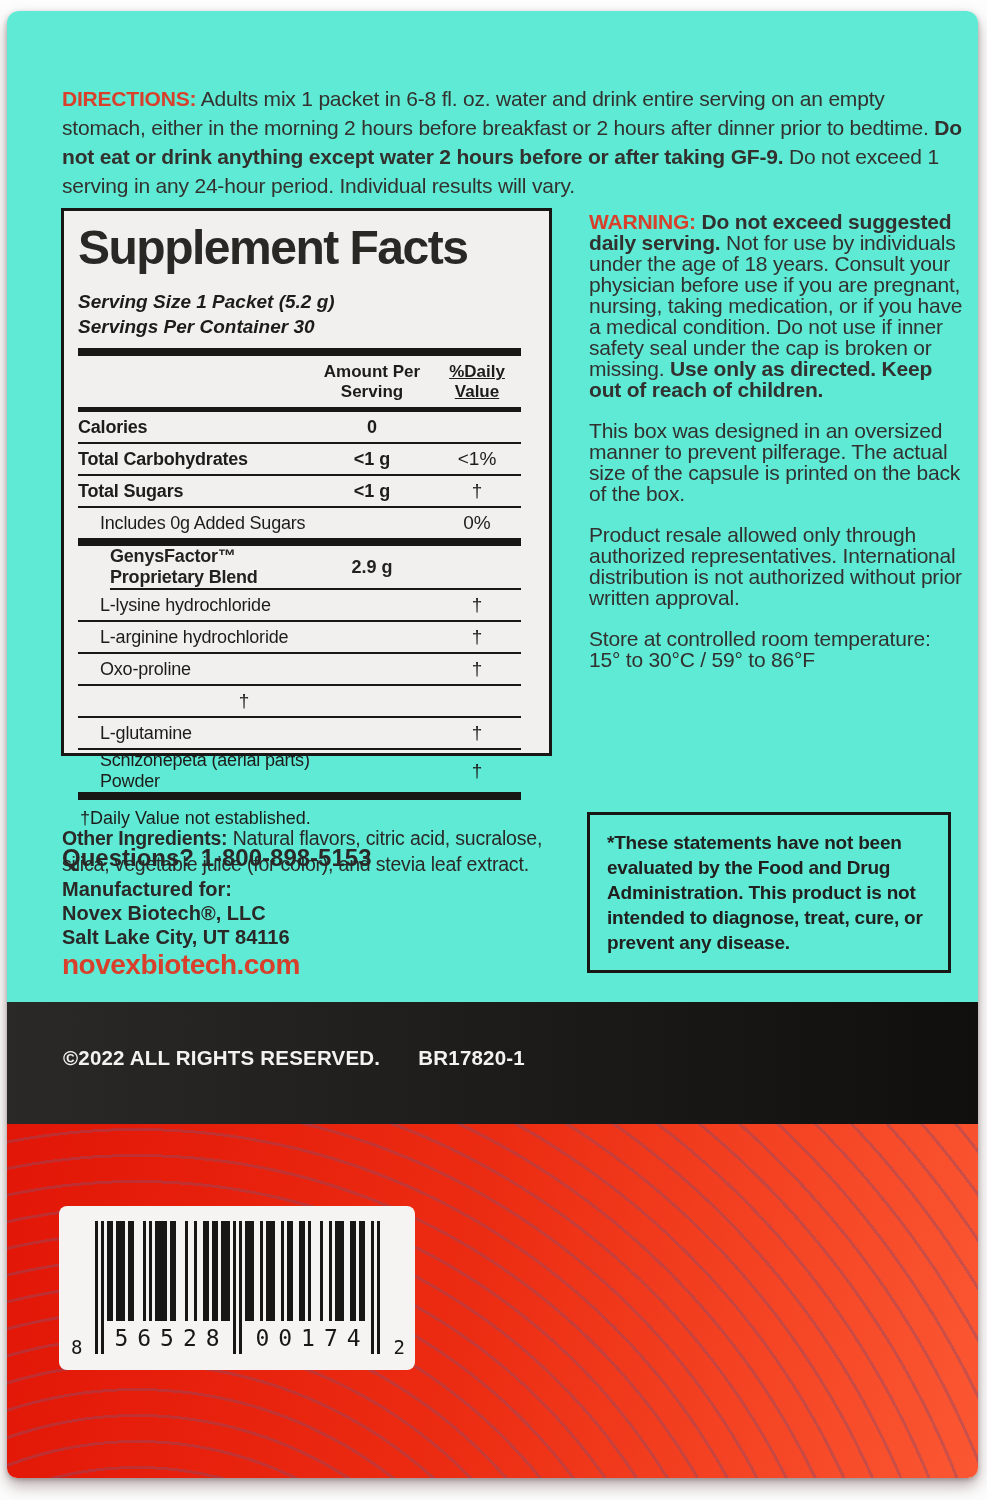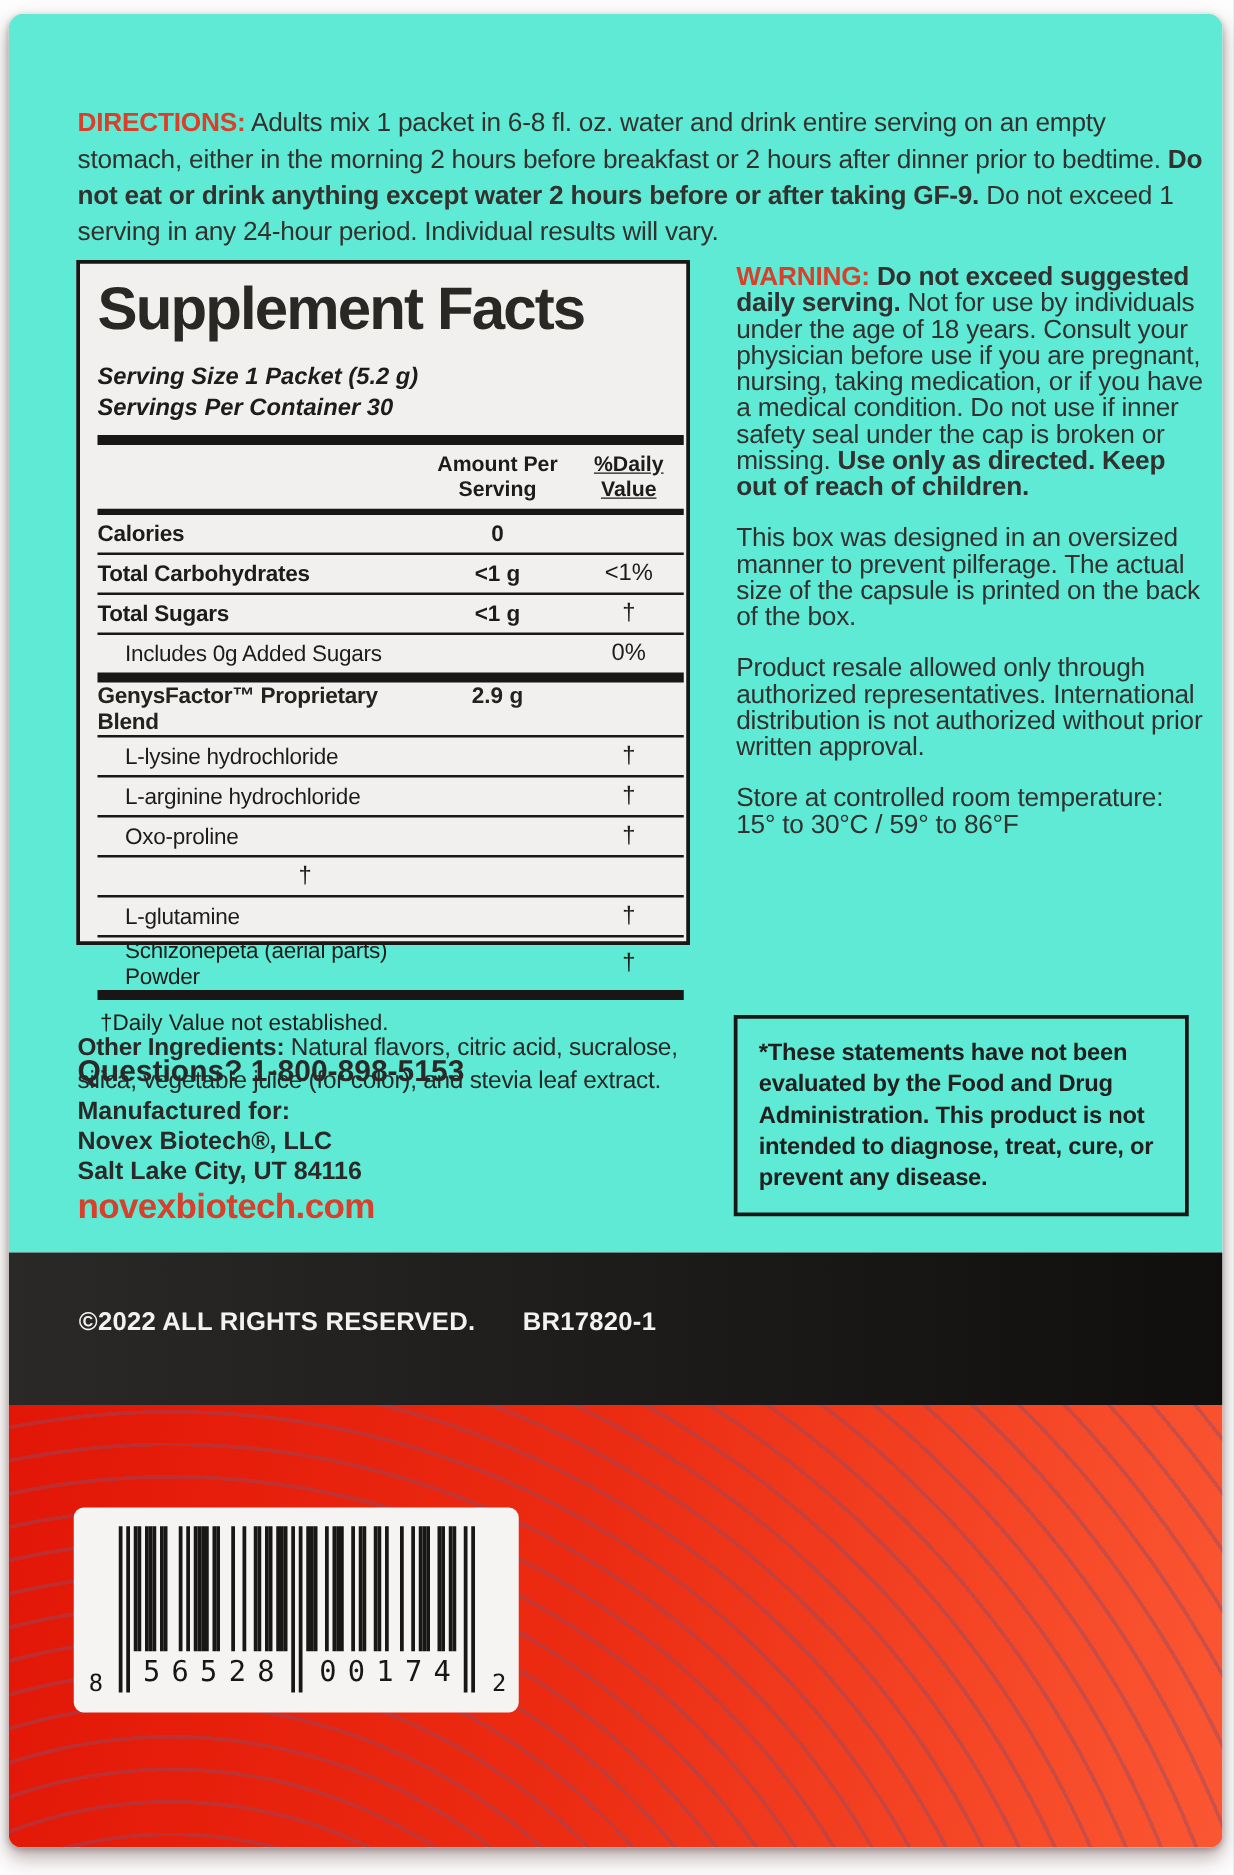--- a/index.html
+++ b/index.html
@@ -28,42 +28,42 @@
     position:absolute;left:55px;top:52px;width:902px;
     font-size:21px;line-height:29px;letter-spacing:-.2px;color:#33312e;
   }
   .b{font-weight:700;}
   .red{color:#d8402c;font-weight:700;}
 
   
   .sf-box{
     position:absolute;left:54px;top:197px;width:491px;height:548px;
     box-sizing:border-box;border:3.5px solid #181716;background:#f1f0ee;
-    padding:12px 2px 0 14px;
+    padding:12px 28px 0 14px;
   }
   .sf-title{
     font-size:48px;font-weight:700;letter-spacing:-1.5px;color:#2a2825;
     margin:0 0 16px 0;line-height:50px;
   }
   .sf-serving{font-size:19px;font-weight:700;line-height:25px;color:#1d1c1a;font-style:italic;}
   .rule8{height:8px;background:#181716;margin-top:9px;}
   .rule5{height:5px;background:#181716;}
   .sf-header{display:flex;align-items:flex-end;padding:6px 0 5px 0;}
   .sf-header .sp{flex:1;}
   .h-col{font-size:17px;font-weight:700;line-height:20px;text-align:center;color:#1d1c1a;}
   .h-amount{width:122px;}
   .h-dv{width:88px;text-decoration:underline;}
   .sf-row{display:flex;align-items:center;min-height:30px;font-size:18px;color:#1d1c1a;}
   .sf-row + .sf-row{border-top:2px solid #181716;}
   .sf-row .name{flex:1;letter-spacing:-.2px;}
   .sf-row.indent .name{padding-left:22px;}
   .sf-row .amount{width:122px;text-align:center;}
   .sf-row .dv{width:88px;text-align:center;font-size:19px;}
   .cell.b{font-weight:700;}
-  .blend-hdr{display:flex;min-height:31px;font-size:18px;border-bottom:2px solid #181716;}
+  .blend-hdr{display:flex;align-items:center;min-height:31px;font-size:18px;border-bottom:2px solid #181716;margin-left:32px;}
   .blend-hdr .name{flex:1;font-weight:700;letter-spacing:-.2px;}
   .blend-hdr .amount{width:122px;text-align:center;font-weight:700;}
   .blend-hdr .dv{width:88px;}
   .sf-footnote{font-size:18px;padding:8px 0 0 2px;color:#1d1c1a;}
 
   
   .right-col{
     position:absolute;left:582px;top:200px;width:374px;
     font-size:21px;line-height:21px;letter-spacing:-.2px;color:#323130;
   }

